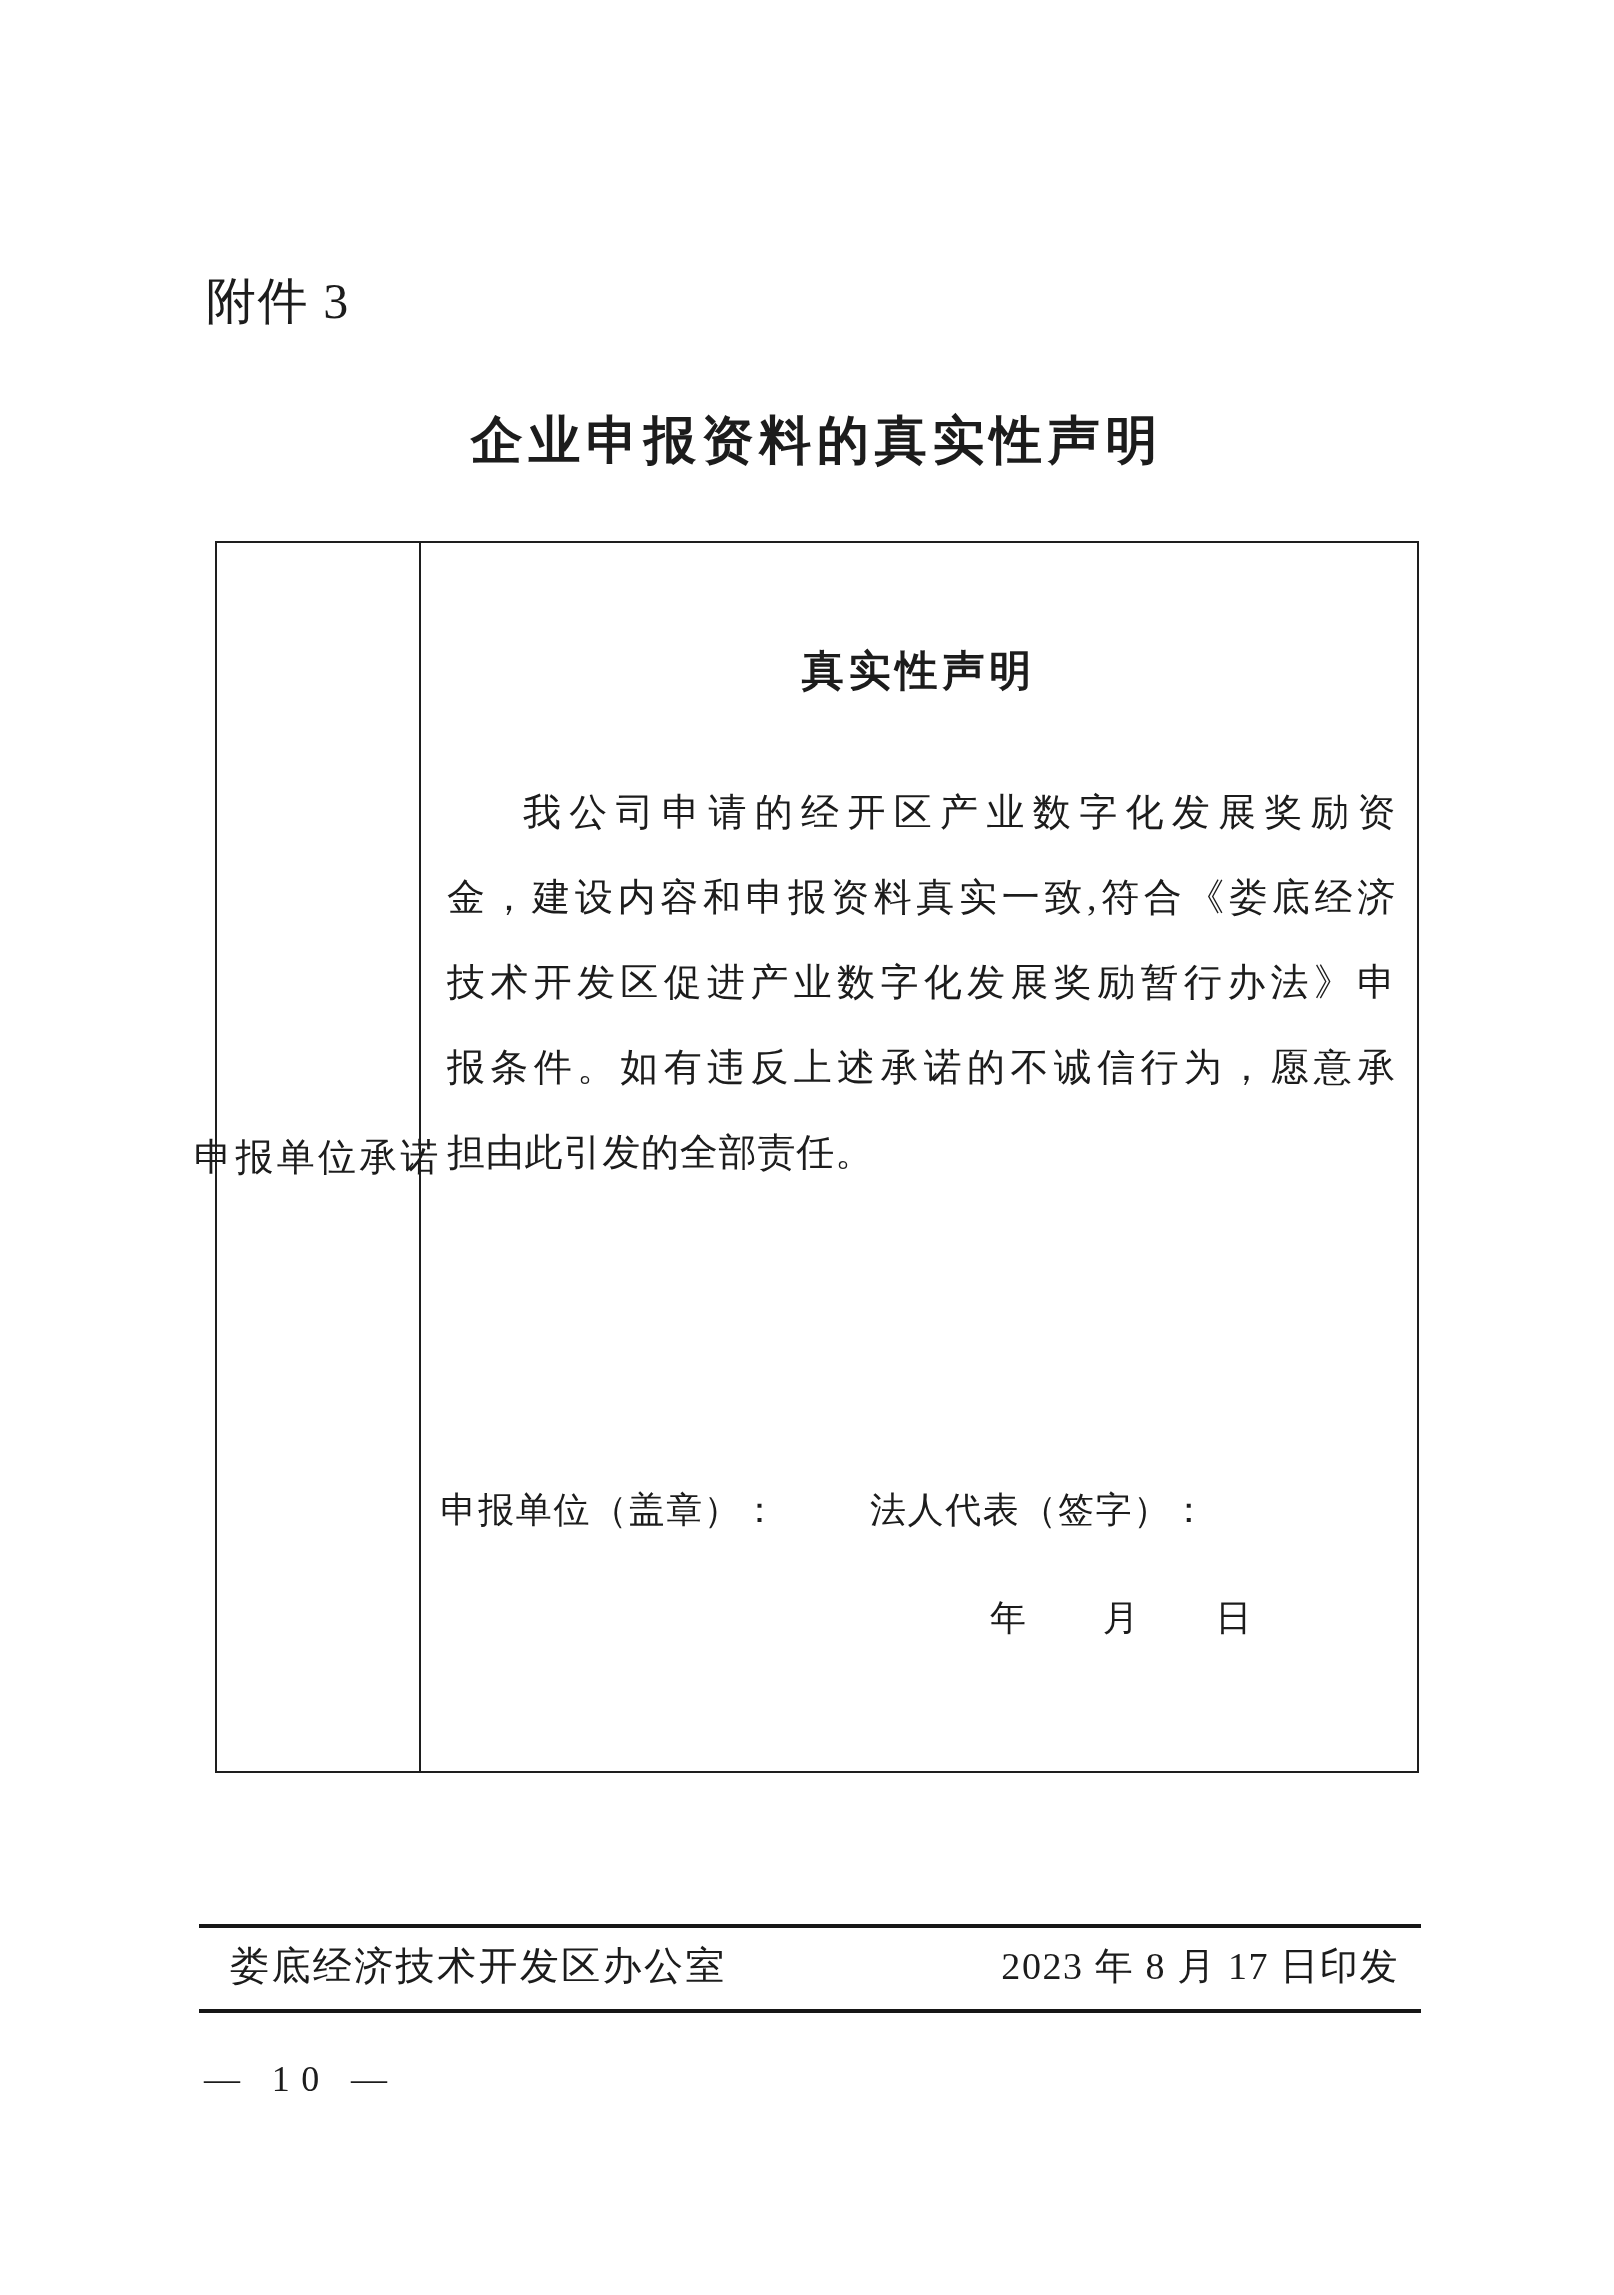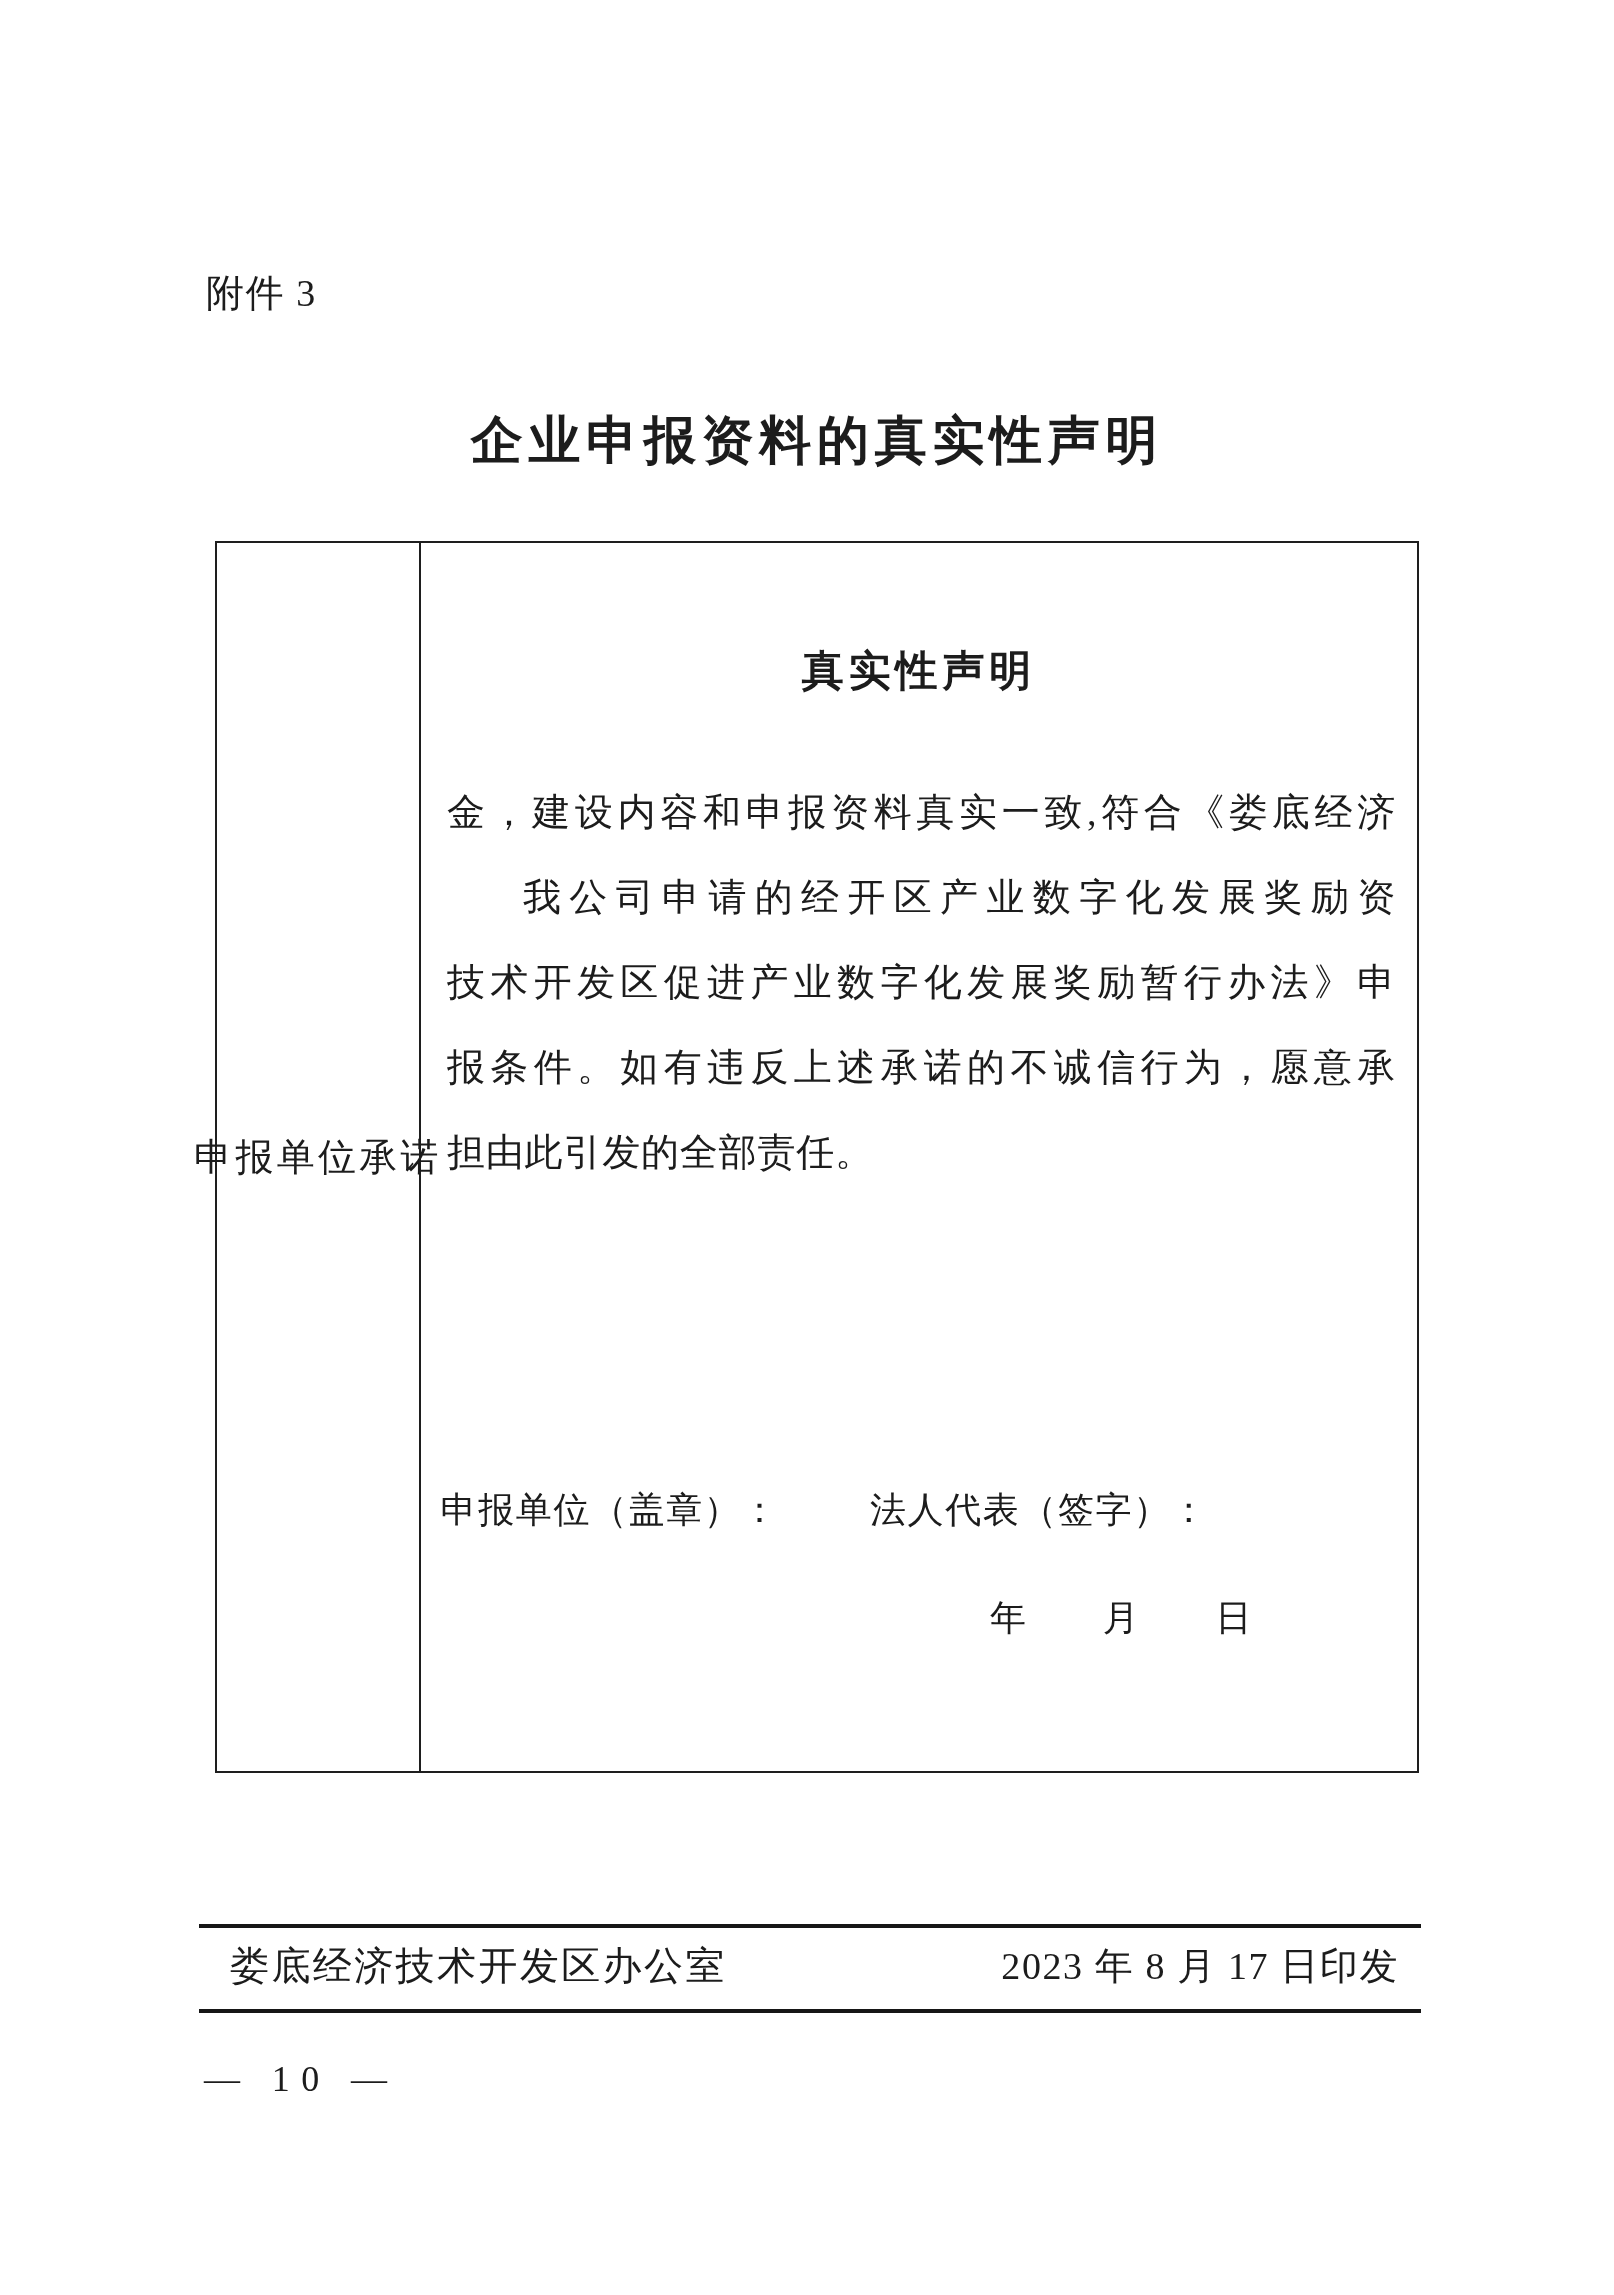--- a/index.html
+++ b/index.html
@@ -14,21 +14,21 @@
     margin: 0 auto;
     background: #ffffff;
     font-family: "Liberation Serif", serif;
     color: #1c1c1c;
     overflow: hidden;
   }
   .attachment-label {
     position: absolute;
     left: 206px;
     top: 268px;
-    font-size: 38px;
+    font-size: 50px;
     letter-spacing: 1.6px;
   }
   .doc-title {
     position: absolute;
     left: 215px;
     top: 406px;
     width: 1204px;
     margin: 0;
     text-align: center;
     font-size: 52px;
@@ -169,22 +169,22 @@
     <div class="row-header-cell">
       <div class="row-header-line">申报单位</div>
       <div class="row-header-line">承诺</div>
     </div>
 
     <div class="content-cell">
 
       <div class="statement-heading">真实性声明</div>
 
       <div class="statement-body">
+        <div class="statement-line first">我公司申请的经开区产业数字化发展奖励资</div>
         <div class="statement-line">金，建设内容和申报资料真实一致,符合《娄底经济</div>
-        <div class="statement-line first">我公司申请的经开区产业数字化发展奖励资</div>
         <div class="statement-line">技术开发区促进产业数字化发展奖励暂行办法》申</div>
         <div class="statement-line">报条件。如有违反上述承诺的不诚信行为，愿意承</div>
         <div class="statement-line last">担由此引发的全部责任。</div>
       </div>
 
       <div class="signature-row">
         <span class="signature-label">申报单位（盖章）：</span>
         <span class="signature-label">法人代表（签字）：</span>
       </div>
 

